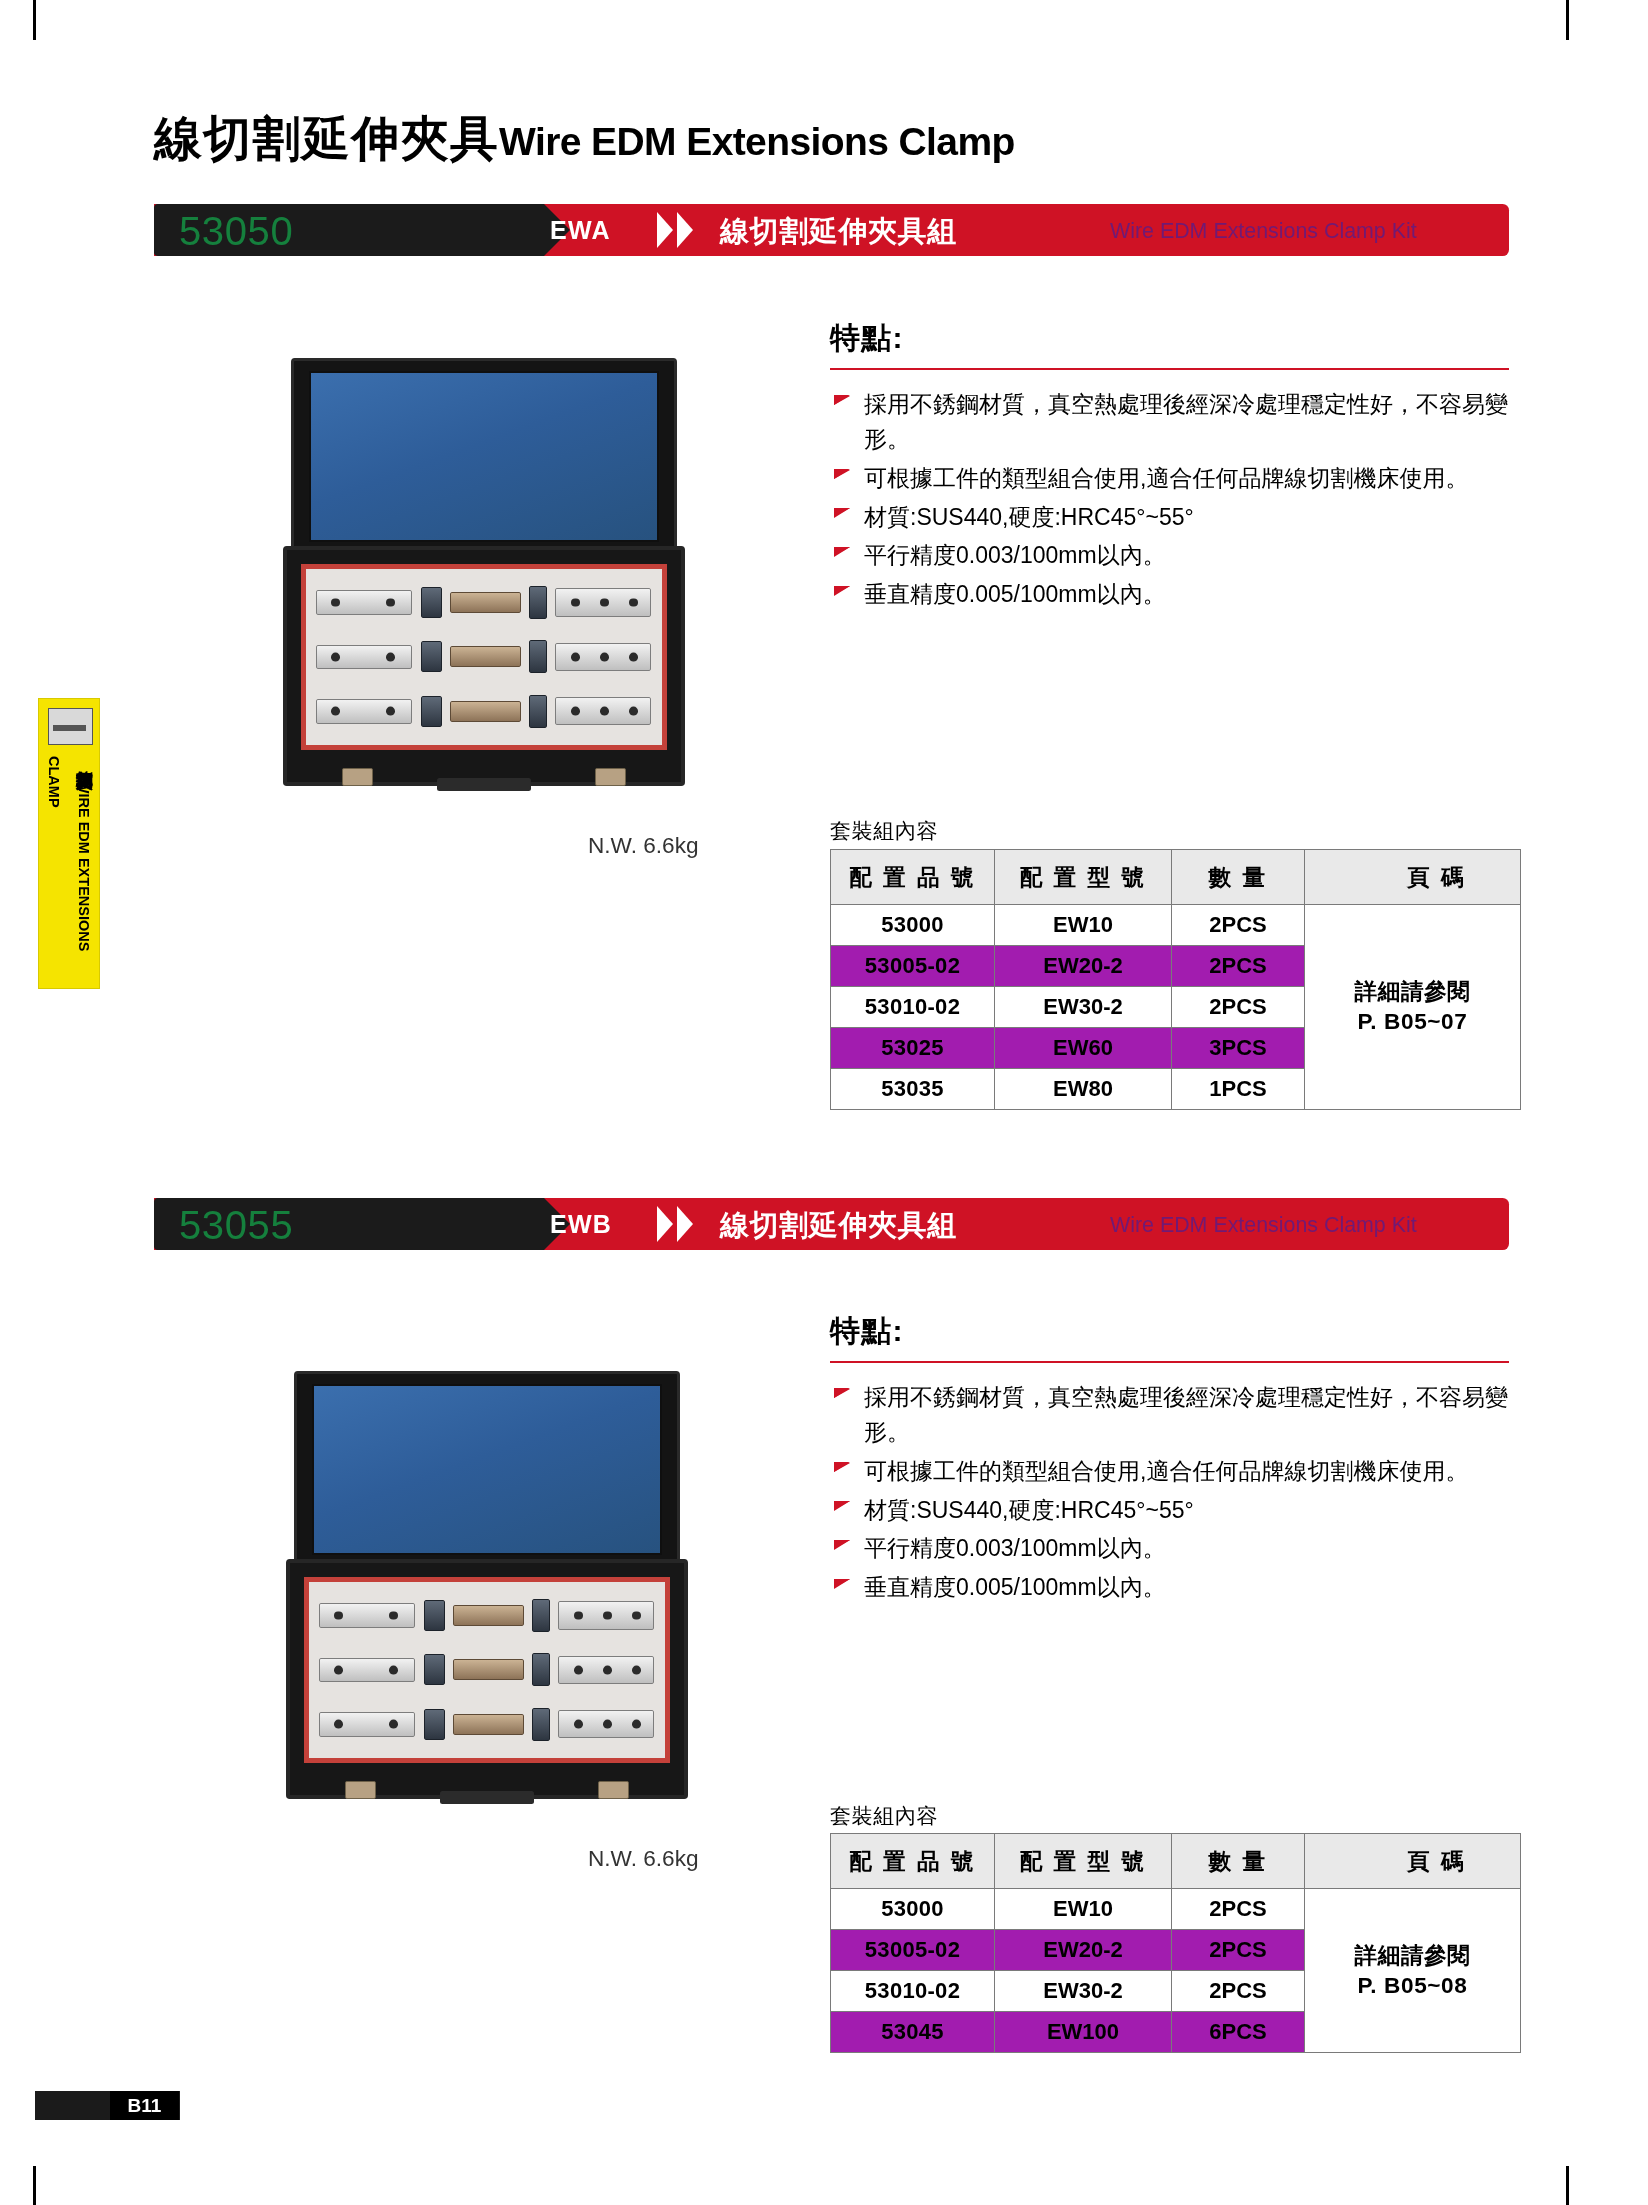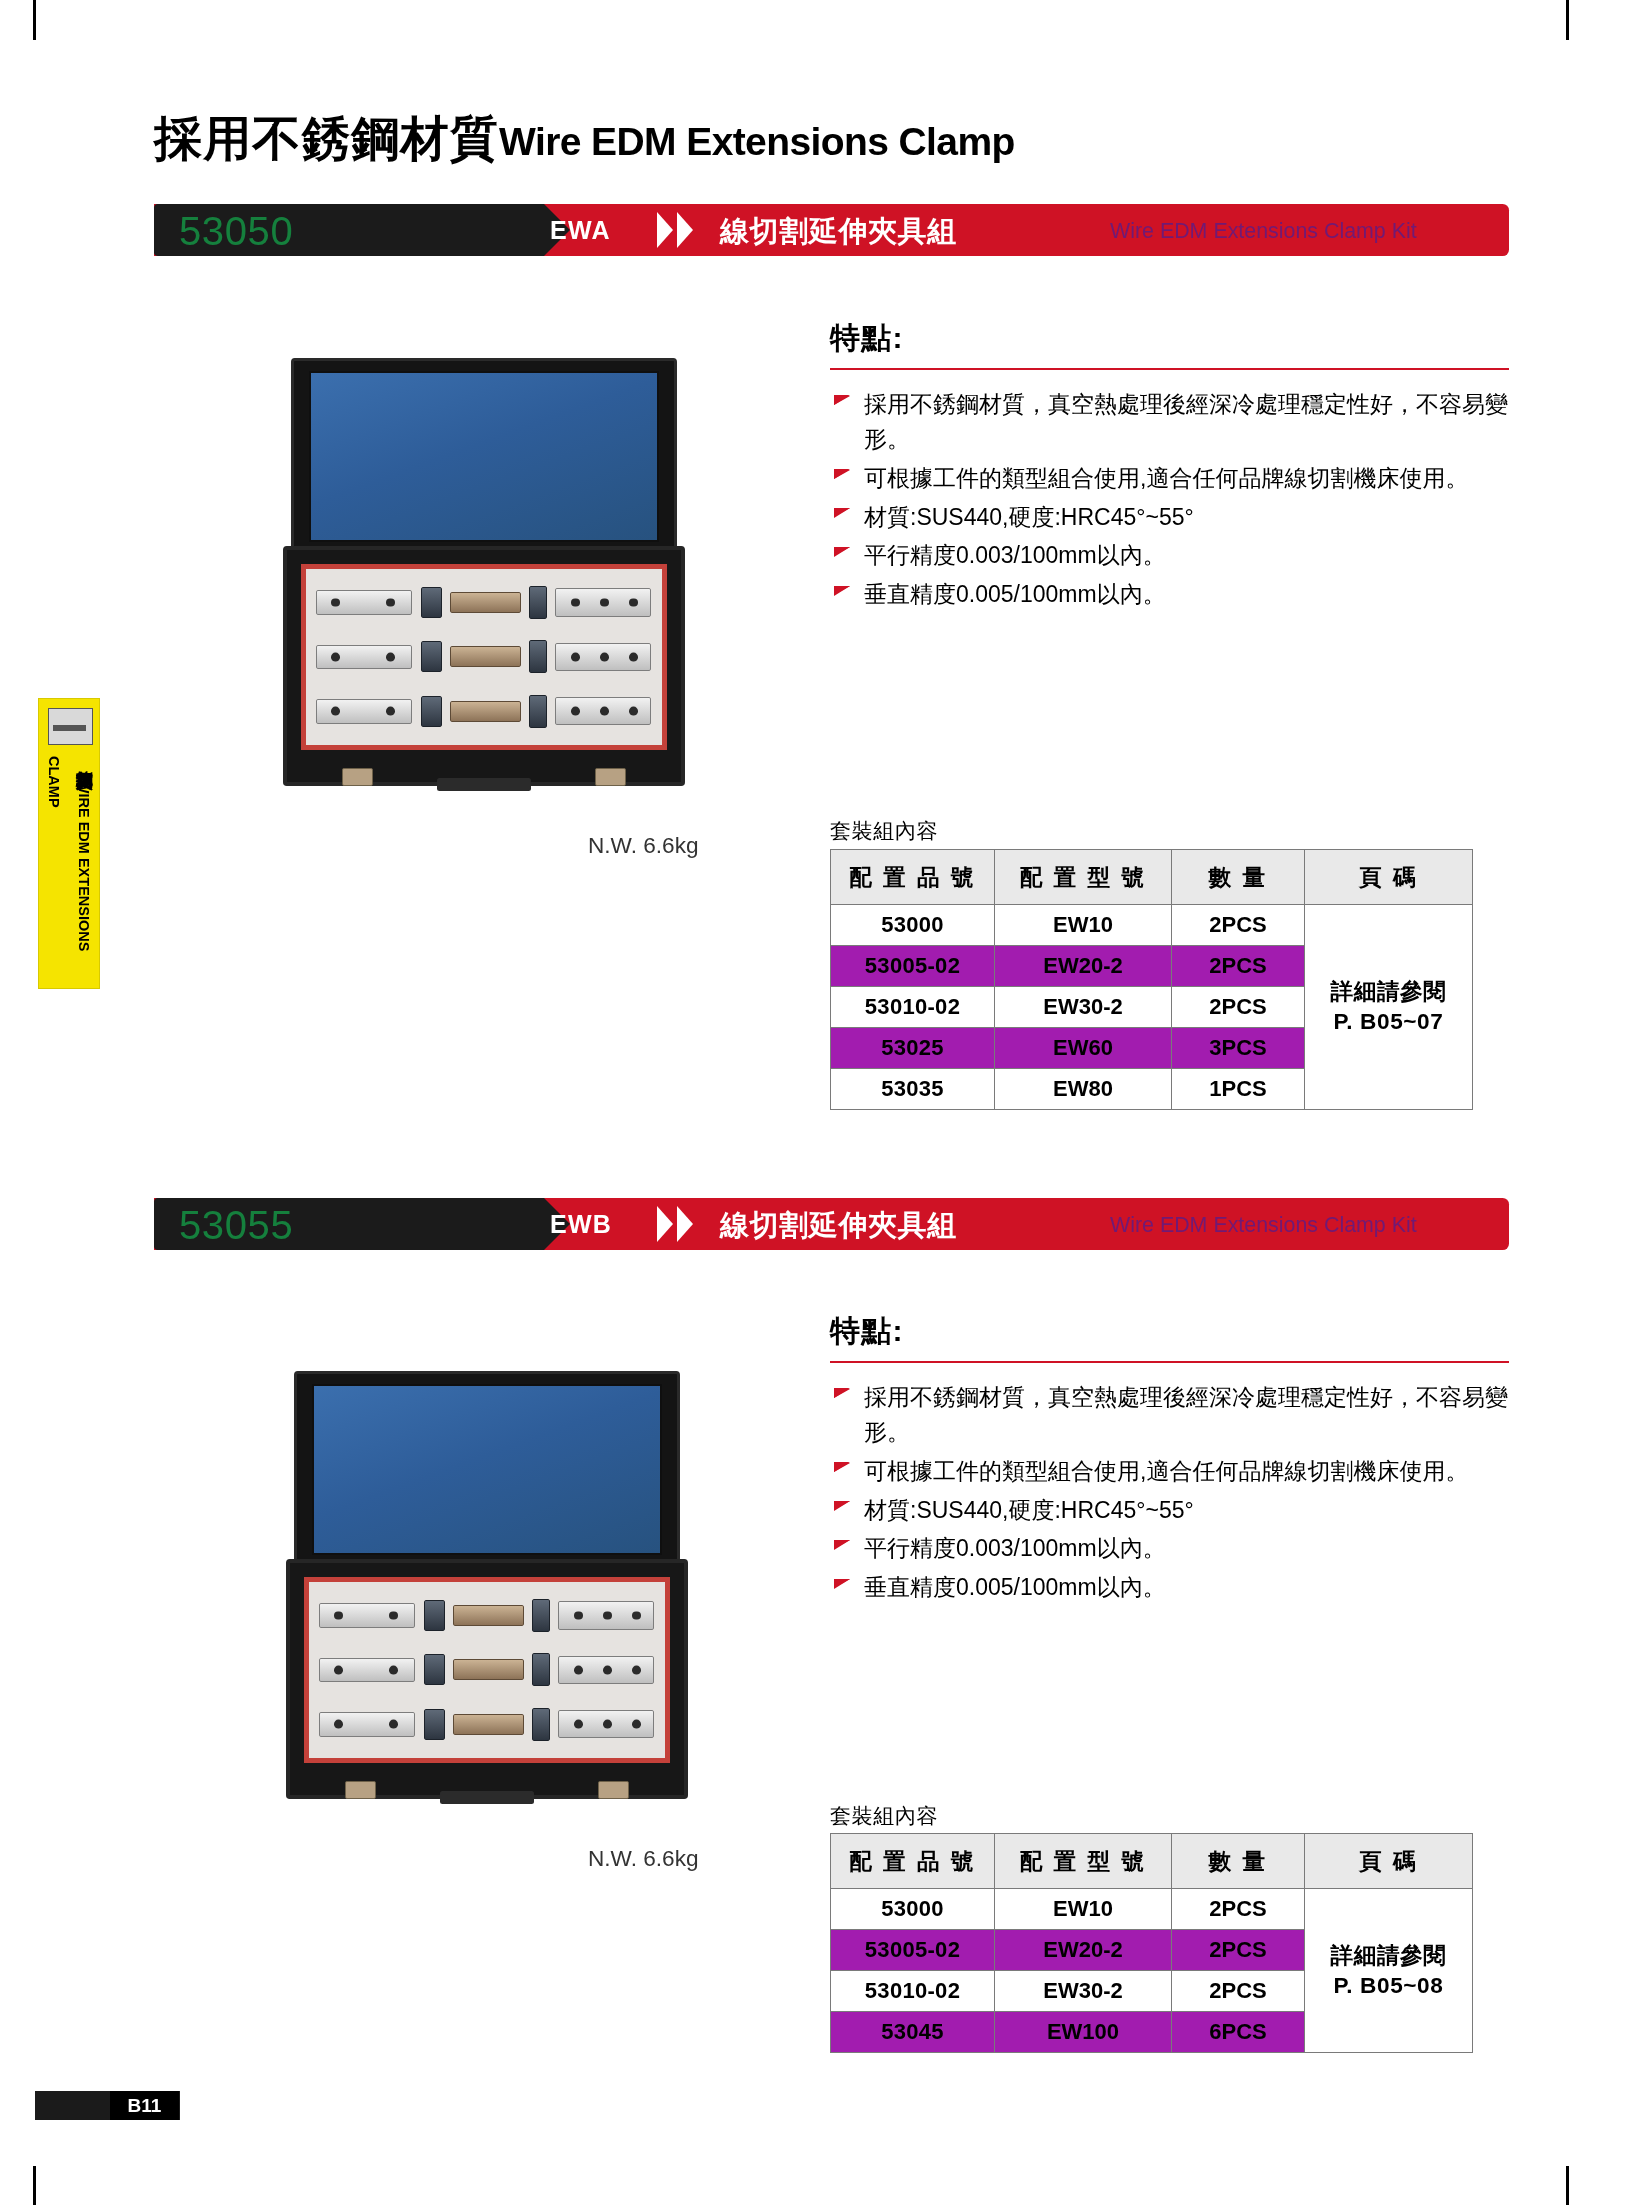--- a/index.html
+++ b/index.html
@@ -304,21 +304,21 @@
   }
   table.kit tr.alt td { background: #a21caf; }
   table.kit td.ref {
     font-size: 22.6px;
     line-height: 30px;
     letter-spacing: 0.6px;
   }
   table.kit .c0 { width: 163px; }
   table.kit .c1 { width: 176px; }
   table.kit .c2 { width: 132px; }
-  table.kit .c3 { width: 167px; }
+  table.kit .c3 { width: 167px; padding-left: 48px; }
 
   
   .side-tab {
     position: absolute;
     left: 38px;
     top: 698px;
     width: 60px;
     height: 289px;
     background: #f5e400;
     border: 1.3px solid #d8c900;
@@ -383,21 +383,21 @@
 </style>
 </head>
 <body>
 
 <div class="crop" style="left:33px; top:0; width:2.5px; height:40px;"></div>
 <div class="crop" style="left:1566px; top:0; width:2.5px; height:40px;"></div>
 <div class="crop" style="left:33px; top:2166px; width:2.5px; height:39px;"></div>
 <div class="crop" style="left:1566px; top:2166px; width:2.5px; height:39px;"></div>
 
 <div class="page-title">
-  <span class="cn">採用不銹鋼材質</span><span class="en">Wire EDM Extensions Clamp</span>
+  <span class="cn">線切割延伸夾具</span><span class="en">Wire EDM Extensions Clamp</span>
 </div>
 
 <div class="banner" style="top:204px;">
   <div class="bar-red"></div>
   <div class="bar-black"></div>
   <div class="arrow-black"></div>
   <div class="code">53050</div>
   <div class="series">EWA</div>
   <div class="chev" style="left:503px;"></div>
   <div class="chev chev2" style="left:523px;"></div>

